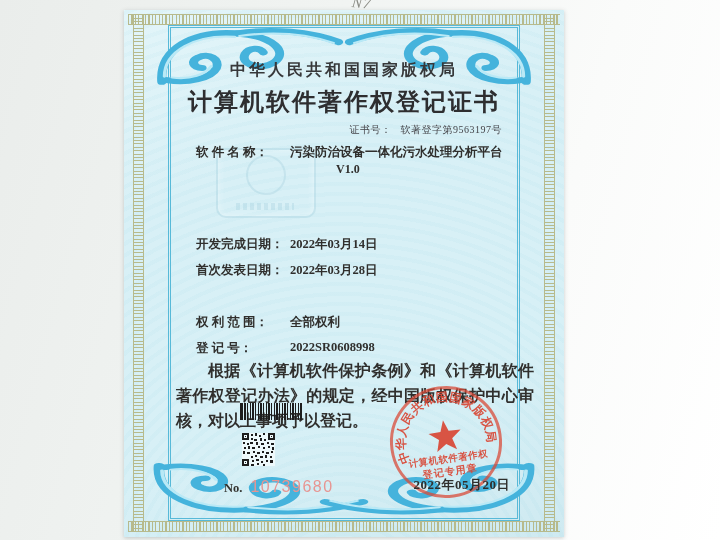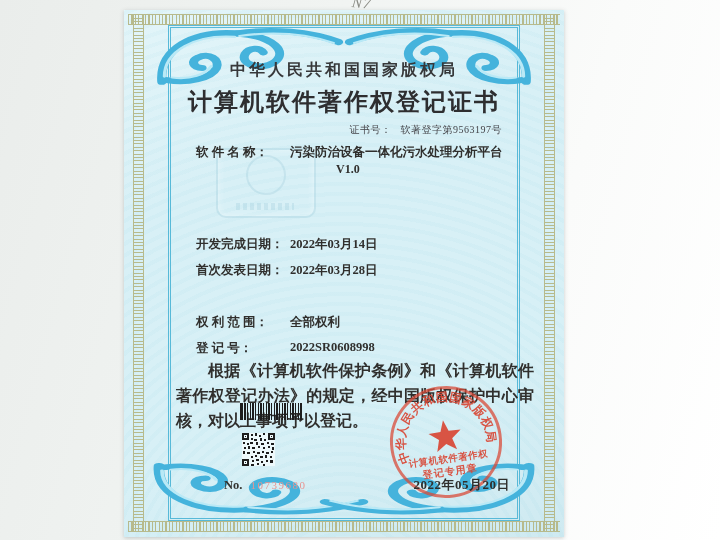--- a/index.html
+++ b/index.html
@@ -78,21 +78,21 @@
   }
   
   .barcode{
     position:absolute;left:116px;top:393px;width:58px;height:17px;
     border-left:2px solid #1d1d1d;border-right:2px solid #1d1d1d;
     background:repeating-linear-gradient(90deg,#1d1d1d 0 1px,rgba(0,0,0,0) 1px 2px,#1d1d1d 2px 4px,rgba(0,0,0,0) 4px 5px,#1d1d1d 5px 5.6px,rgba(0,0,0,0) 5.6px 8px);
   }
   .qr{position:absolute;left:118px;top:423px;width:33px;height:33px;}
   .no-line{position:absolute;left:100px;top:468px;font-size:12.5px;}
   .no-line .no-lbl{font-weight:700;color:#33332f;margin-right:8px;}
-  .no-line .no-val{color:#e79592;letter-spacing:1.5px;font-family:Liberation Serif, serif;font-size:11px;}
+  .no-line .no-val{color:#e79592;letter-spacing:1.5px;font-family:Liberation Sans, sans-serif;font-size:16px;}
   
   .seal{
     position:absolute;left:266px;top:376px;width:106px;height:106px;
     border:3px solid rgba(218,72,54,0.8);border-radius:50%;
     transform:rotate(-8deg);opacity:.92;
   }
   .seal svg{position:absolute;left:0;top:0;}
   .seal .s-line1{position:absolute;top:64px;left:0;width:100%;text-align:center;
     font-size:9.5px;font-weight:700;color:#d94836;letter-spacing:.5px;}
   .seal .s-line2{position:absolute;top:76px;left:0;width:100%;text-align:center;

